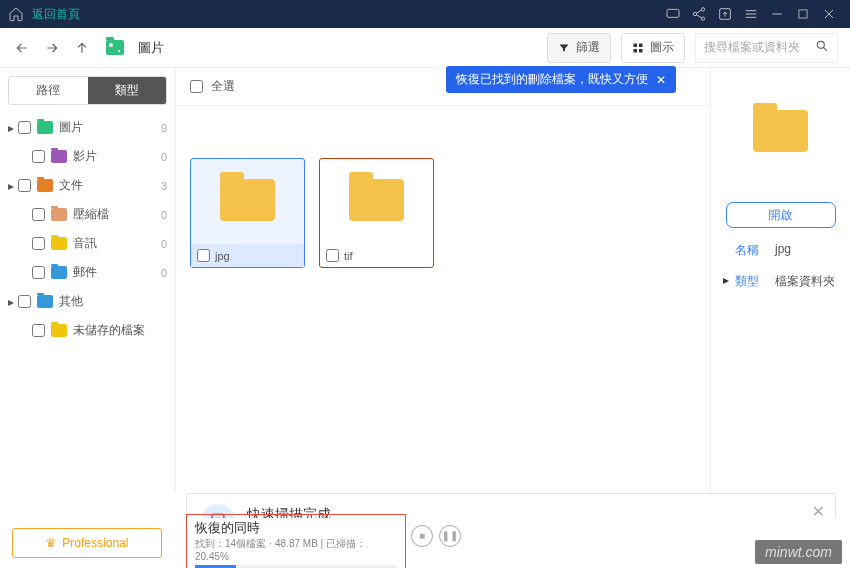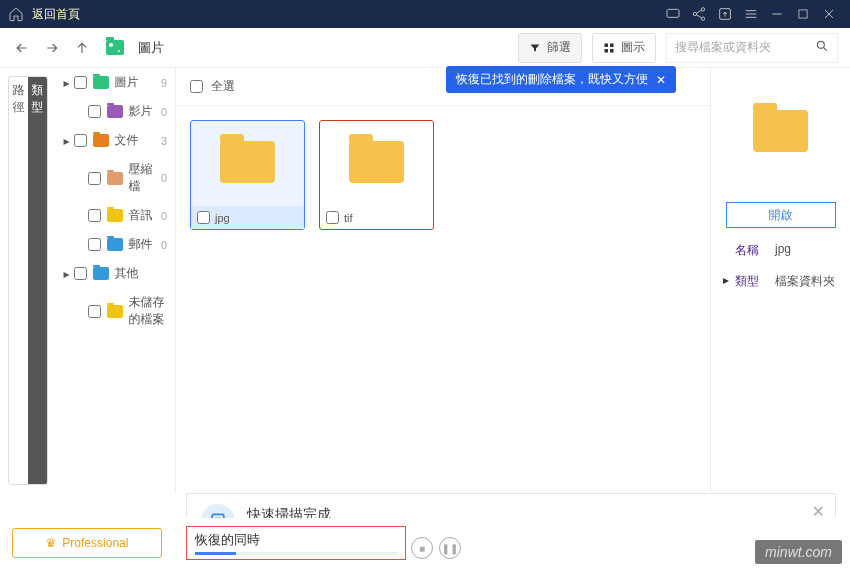--- a/index.html
+++ b/index.html
@@ -1,70 +1,70 @@
 <!DOCTYPE html>
 <html><head>
 <meta charset="utf-8">
 <style>
 * { margin: 0; padding: 0; box-sizing: border-box; font-family: "Microsoft YaHei", Arial, sans-serif; }
 body { width: 850px; height: 568px; background: #fff; overflow: hidden; font-size: 12px; color: #555; }
 
-.titlebar { height: 28px; background: #1a2a4a; display: flex; align-items: center; padding: 0 8px; color: #fef9c3; }
+.titlebar { height: 28px; background: #1a2a4a; display: flex; align-items: center; padding: 0 8px; color: #14b8a6; }
 .titlebar .home-icon { width: 16px; height: 16px; margin-right: 8px; display:flex; align-items:center; }
 .titlebar .title-text { font-size: 12px; }
 .titlebar .spacer { flex: 1; }
 .titlebar .tb-icon { width: 22px; height: 22px; display: flex; align-items: center; justify-content: center; margin: 0 2px; cursor: pointer; }
 .titlebar svg { stroke: #bbb; fill: none; stroke-width: 1.5; }
 
 .toolbar { height: 40px; display: flex; align-items: center; padding: 0 12px; border-bottom: 1px solid #eee; gap: 10px; }
 .nav-btn { width: 20px; height: 20px; display:flex; align-items:center; justify-content:center; cursor:pointer; color:#666; }
 .nav-btn svg { stroke: #666; fill: none; stroke-width: 1.8; }
 .crumb-icon { width: 18px; height: 15px; background: #2ec27e; border-radius: 2px; position: relative; margin-left: 4px; }
 .crumb-icon::before { content:''; position:absolute; top:-3px; left:0; width:8px; height:3px; background:#2ec27e; border-radius:1px 1px 0 0; }
 .crumb-icon::after { content:''; position:absolute; top:3px; left:3px; width:4px; height:4px; background:#fff; border-radius:50%; box-shadow: 8px 6px 0 -1px #fff; }
 .crumb-text { font-size: 13px; color: #333; margin-left: 4px; }
 .toolbar .spacer { flex: 1; }
 .tb-button { height: 30px; border: 1px solid #ddd; border-radius: 3px; padding: 0 10px; display: flex; align-items: center; gap: 6px; cursor: pointer; font-size: 12px; background: #fff; }
 .tb-button.active { background: #f5f5f5; }
-.searchbox { width: 172px; height: 30px; border: 1px solid #eee; display: flex; align-items: center; padding: 0 8px; font-size: 12px; color: #aaa; }
+.searchbox { width: 143px; height: 30px; border: 1px solid #eee; display: flex; align-items: center; padding: 0 8px; font-size: 12px; color: #aaa; }
 .searchbox span:first-child { flex: 1; }
 
 .body-row { display: flex; height: calc(568px - 28px - 40px - 75px); }
 
-.sidebar { width: 176px; border-right: 1px solid #eee; display: flex; }
+.sidebar { width: 176px; border-right: 1px solid #eee; display: flex; flex-direction: column; }
 .tabs { display: flex; border: 1px solid #ddd; border-radius: 3px; margin: 8px; overflow: hidden; }
 .tab { flex: 1; text-align: center; padding: 5px 0; font-size: 12px; cursor: pointer; }
 .tab.active { background: #555; color: #fff; }
 .tree-item { display: flex; align-items: center; padding: 6px 8px; font-size: 12px; color: #555; }
 .tree-item .caret { width: 10px; color: #555; }
 .tree-item input[type=checkbox] { margin-right: 6px; }
 .tree-item .ticon { width: 16px; height: 13px; margin-right: 6px; border-radius: 2px; position: relative; }
 .tree-item .ticon::before { content:''; position:absolute; top:-2px; left:0; width:7px; height:2px; background: inherit; border-radius:1px 1px 0 0; }
 .tree-item .lbl { flex: 1; }
 .tree-item .cnt { color: #aaa; font-size: 11px; }
 .tree-item.child { padding-left: 22px; }
 
-.main { flex: 1; display: flex; flex-direction: column; position: relative; }
+.main { flex: 1; display: flex; flex-direction: column; position: relative; gap: 38px; }
 .main-header { display: flex; align-items: center; padding: 10px 14px; font-size: 12px; border-bottom: 1px solid #f0f0f0; }
 .main-header input { margin-right: 8px; }
 .tooltip { position: absolute; top: -2px; left: 270px; background: #2563eb; color: #fff; padding: 5px 10px; border-radius: 3px; font-size: 12px; display: flex; align-items: center; gap: 8px; z-index: 5; }
 .tooltip .close { cursor: pointer; }
 .folders { display: flex; gap: 14px; padding: 14px; }
 .folder-card { width: 115px; height: 110px; border: 1px solid #c2410c; border-radius: 3px; display: flex; flex-direction: column; align-items: center; position: relative; }
 .folder-card.selected { border: 1px solid #3b82f6; background: #eef4ff; }
 .folder-big { width: 55px; height: 42px; background: #f5c24c; border-radius: 4px; margin-top: 20px; position: relative; }
 .folder-big::before { content:''; position:absolute; top:-7px; left:0; width:24px; height:8px; background:#f5c24c; border-radius:3px 3px 0 0; }
 .folder-card .name-row { position: absolute; bottom: 0; left: 0; right: 0; padding: 5px 6px; display: flex; align-items: center; gap: 5px; font-size: 11px; }
 .folder-card.selected .name-row { background: #dde9ff; }
 
 .detail { width: 140px; border-left: 1px solid #eee; padding: 12px; display: flex; flex-direction: column; align-items: center; }
 .detail .folder-big { margin-top: 30px; }
-.open-btn { width: 110px; height: 26px; border: 1px solid #3b82f6; color: #3b82f6; background: #fff; border-radius: 0; font-size: 12px; margin-top: 50px; cursor: pointer; }
+.open-btn { width: 110px; height: 26px; border: 1px solid #3b82f6; color: #3b82f6; background: #fff; border-radius: 7px; font-size: 12px; margin-top: 50px; cursor: pointer; }
 .detail .row { display: flex; width: 100%; font-size: 12px; margin-top: 14px; }
-.detail .row .key { width: 40px; color: #4c1d95; }
+.detail .row .key { width: 40px; color: #3b82f6; }
 .detail .row .val { color: #555; }
 .detail .row .caret2 { width: 12px; color: #333; display:inline-block; }
 
 .scan-box { margin: 0 0 0 186px; border: 1px solid #e5e5e5; border-radius: 2px; position: relative; padding: 12px 40px 12px 60px; width: calc(100% - 200px); }
 .scan-box .close { position: absolute; top: 8px; right: 10px; color: #aaa; cursor: pointer; font-size: 16px; }
 .scan-box .scan-icon { position: absolute; left: 14px; top: 10px; width: 34px; height: 34px; border-radius: 50%; background: #e0efff; display:flex; align-items:center; justify-content:center; }
 .scan-box .check { position:absolute; bottom:-1px; right:-1px; width:13px; height:13px; background:#22c55e; border-radius:50%; border:2px solid #fff; }
 .scan-box .title { font-size: 14px; color: #333; margin-bottom: 4px; }
 .scan-box .sub { font-size: 11px; color: #999; }
 .scan-box .sub .link { color: #3b82f6; cursor: pointer; }
@@ -310,20 +310,21 @@
   <div class="tip">小提醒：恢復的同時，進階掃描仍在持續尋找更多丟失的資料。</div>
 </div>
 
 <div class="footer">
   <div class="pro-btn">
     <span class="crown">♛</span>
     <span>Professional</span>
   </div>
   <div class="deep-box">
     <div class="title">恢復的同時</div>
+    <div class="stats">找到：14個檔案 · 48.87 MB | 已掃描：20.45%</div>
     <div class="progress">
         <div class="bar" id="progress-bar" style="width: 20.45%;"></div>
       </div>
     <div class="controls">
       <div class="ctrl">■</div>
       <div class="ctrl">❚❚</div>
     </div>
   </div>
 </div>
 

